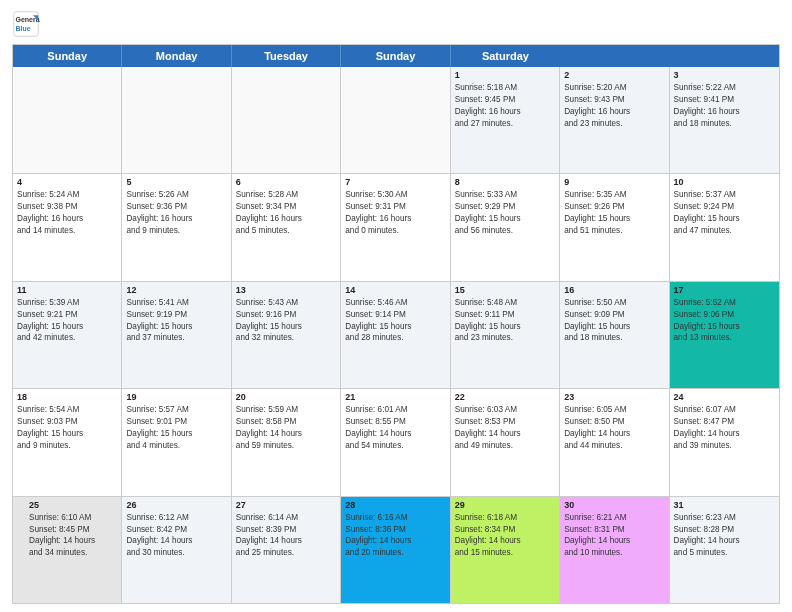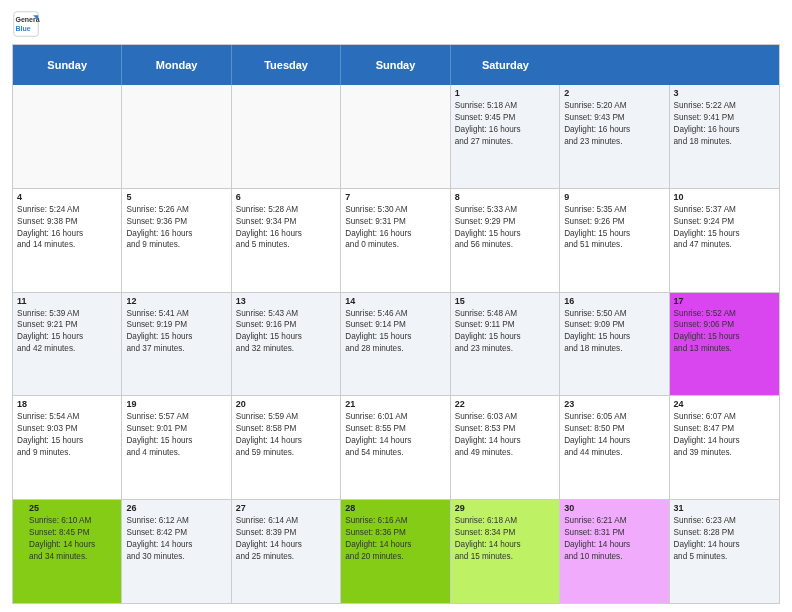--- a/index.html
+++ b/index.html
@@ -54,21 +54,21 @@
     .cal-header-row {
       display: grid;
       grid-template-columns: repeat(7, 1fr);
       background: #2a6dba;
     }
     .cal-header-cell {
       color: #fff;
       font-size: 11px;
       font-weight: bold;
       text-align: center;
-      padding: 14px 2px;
+      padding: 5px 2px;
       border-right: 1px solid #5592cc;
     }
     .cal-header-cell:last-child { border-right: none; }
     .cal-body {
       flex: 1;
       display: flex;
       flex-direction: column;
     }
     .cal-week {
       display: grid;
@@ -240,21 +240,21 @@
             <div class="cell-text">Daylight: 15 hours</div>
             <div class="cell-text">and 23 minutes.</div>
           </div>
           <div class="cal-cell" style="background: rgb(240, 244, 248);">
             <div class="day-num">16</div>
             <div class="cell-text">Sunrise: 5:50 AM</div>
             <div class="cell-text">Sunset: 9:09 PM</div>
             <div class="cell-text">Daylight: 15 hours</div>
             <div class="cell-text">and 18 minutes.</div>
           </div>
-          <div class="cal-cell" style="background: #d946ef;">
+          <div class="cal-cell" style="background: #14b8a6;">
             <div class="day-num">17</div>
             <div class="cell-text">Sunrise: 5:52 AM</div>
             <div class="cell-text">Sunset: 9:06 PM</div>
             <div class="cell-text">Daylight: 15 hours</div>
             <div class="cell-text">and 13 minutes.</div>
           </div>
         </div>
         <div class="cal-week">
           <div class="cal-cell">
             <div class="day-num">18</div>
@@ -300,42 +300,42 @@
           </div>
           <div class="cal-cell">
             <div class="day-num">24</div>
             <div class="cell-text">Sunrise: 6:07 AM</div>
             <div class="cell-text">Sunset: 8:47 PM</div>
             <div class="cell-text">Daylight: 14 hours</div>
             <div class="cell-text">and 39 minutes.</div>
           </div>
         </div>
         <div class="cal-week">
-          <div class="cal-cell" style="background: #84cc16; padding-left: 16px;">
+          <div class="cal-cell" style="background: #e5e5e5; padding-left: 16px;">
             <div class="day-num">25</div>
             <div class="cell-text">Sunrise: 6:10 AM</div>
             <div class="cell-text">Sunset: 8:45 PM</div>
             <div class="cell-text">Daylight: 14 hours</div>
             <div class="cell-text">and 34 minutes.</div>
           </div>
           <div class="cal-cell" style="background: rgb(240, 244, 248);">
             <div class="day-num">26</div>
             <div class="cell-text">Sunrise: 6:12 AM</div>
             <div class="cell-text">Sunset: 8:42 PM</div>
             <div class="cell-text">Daylight: 14 hours</div>
             <div class="cell-text">and 30 minutes.</div>
           </div>
           <div class="cal-cell" style="background: rgb(240, 244, 248);">
             <div class="day-num">27</div>
             <div class="cell-text">Sunrise: 6:14 AM</div>
             <div class="cell-text">Sunset: 8:39 PM</div>
             <div class="cell-text">Daylight: 14 hours</div>
             <div class="cell-text">and 25 minutes.</div>
           </div>
-          <div class="cal-cell" style="background: #84cc16;">
+          <div class="cal-cell" style="background: #0ea5e9;">
             <div class="day-num">28</div>
             <div class="cell-text">Sunrise: 6:16 AM</div>
             <div class="cell-text">Sunset: 8:36 PM</div>
             <div class="cell-text">Daylight: 14 hours</div>
             <div class="cell-text">and 20 minutes.</div>
           </div>
           <div class="cal-cell" style="background: #bef264;">
             <div class="day-num">29</div>
             <div class="cell-text">Sunrise: 6:18 AM</div>
             <div class="cell-text">Sunset: 8:34 PM</div>

